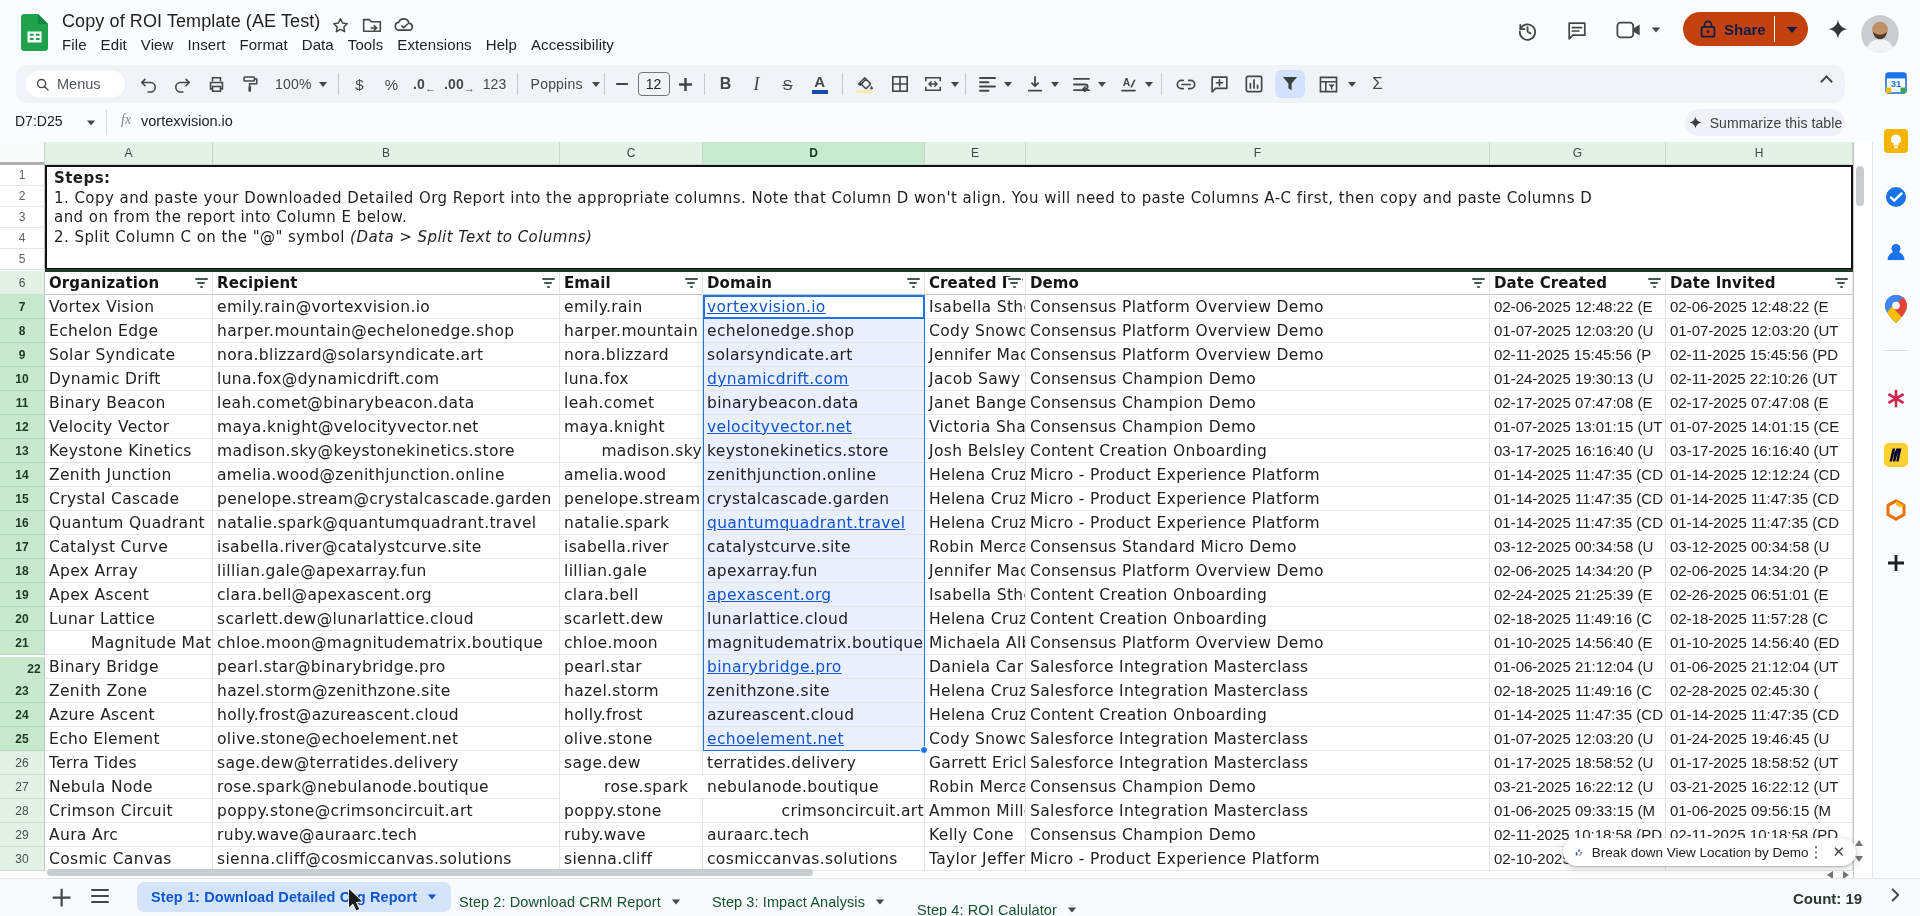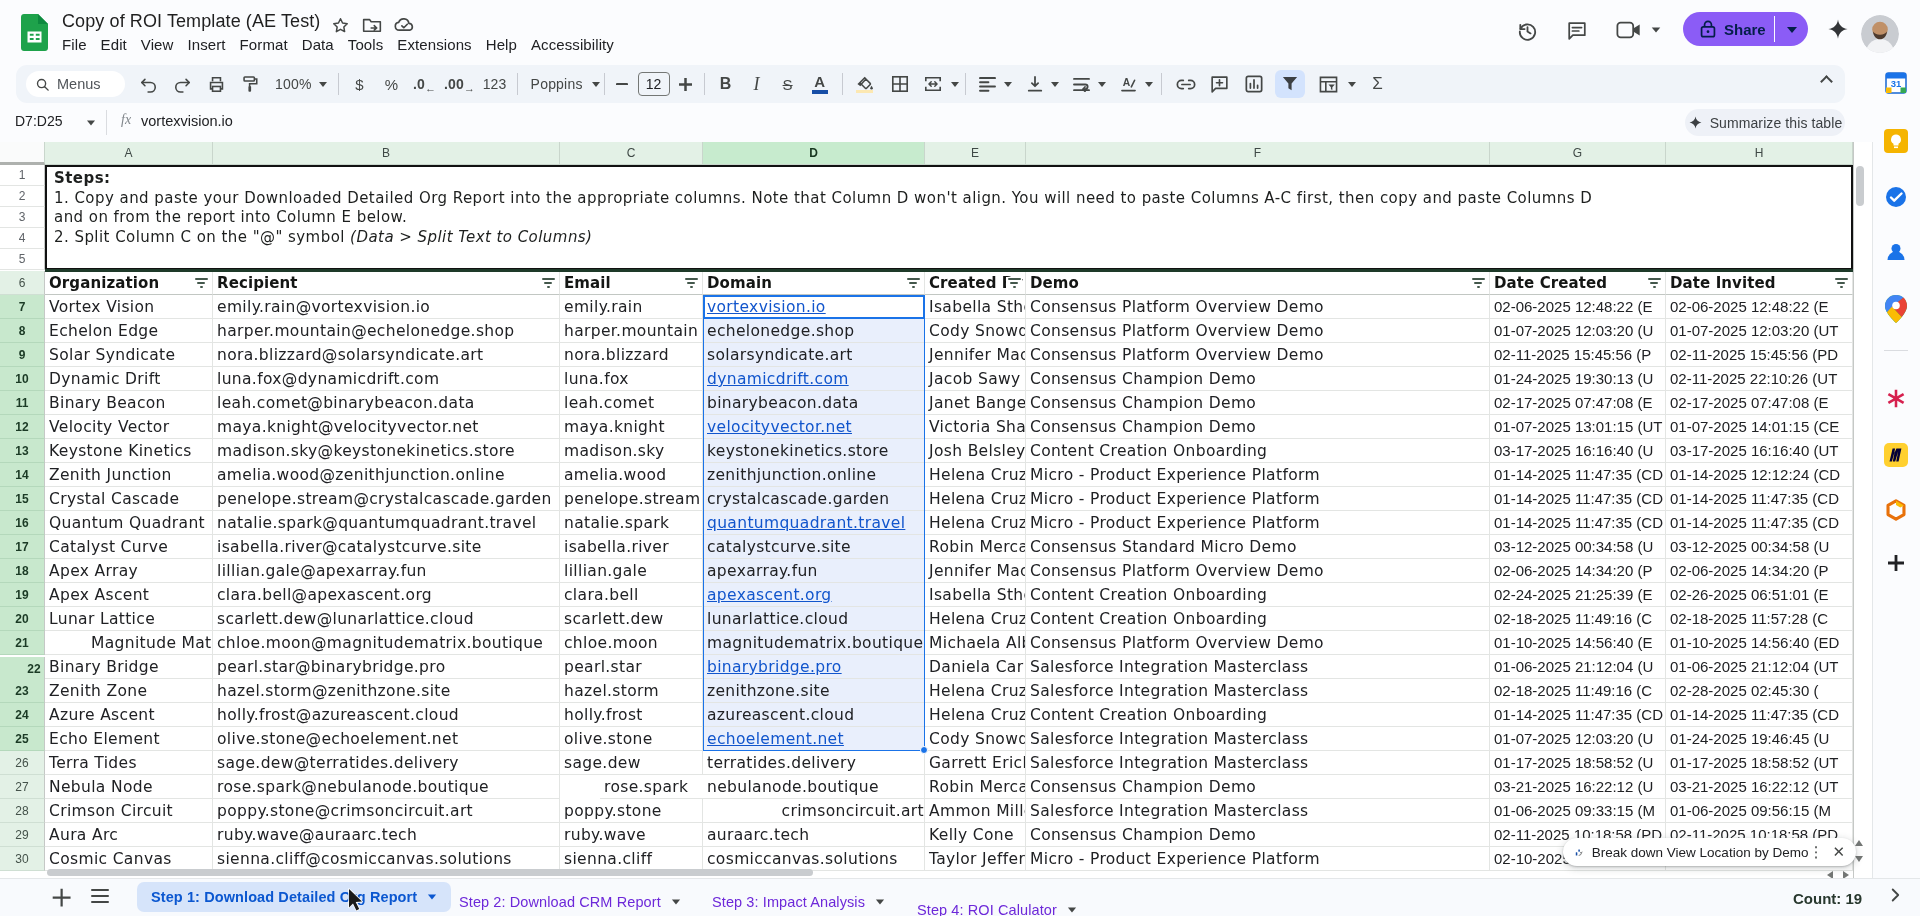--- a/index.html
+++ b/index.html
@@ -9,21 +9,21 @@
   svg { display:block; }
 
   
   #topbar { position:absolute; left:0; top:0; width:1920px; height:65px; background:#fbfcfe; z-index:6; }
   #sheets-logo { position:absolute; left:21px; top:14px; }
   #doc-title { position:absolute; left:62px; top:11px; font-size:18px; color:#1f1f1f; letter-spacing:.1px; }
   .title-icon { position:absolute; top:16px; color:#444746; }
   #menu-row { position:absolute; left:62px; top:36px; display:flex; gap:14px; }
   #menu-row span { font-size:15px; color:#202124; letter-spacing:.1px; }
   .tb-right-icon { position:absolute; top:20px; color:#444746; }
-  #share-btn { position:absolute; left:1683px; top:12px; width:125px; height:34px; background:#8b5cf6;
+  #share-btn { position:absolute; left:1683px; top:12px; width:125px; height:34px; background:#c2410c;
     border-radius:17px; display:flex; align-items:center; }
   #share-btn .share-label { font-size:15px; font-weight:600; color:#041e49; margin-left:8px; }
   #share-btn .share-split { position:absolute; right:33px; top:4px; bottom:4px; width:1px; background:#fbfcfe; }
   #share-btn .share-caret { position:absolute; right:11px; top:15px; }
   .caret-down { width:0; height:0; border-left:5px solid transparent; border-right:5px solid transparent;
     border-top:6px solid #444746; }
   #avatar { position:absolute; left:1861px; top:15px; width:38px; height:38px; border-radius:50%; overflow:hidden; }
 
   
   #toolbar { position:absolute; left:16px; top:65px; width:1829px; height:38px; background:#f0f4f9;
@@ -105,21 +105,21 @@
   #toast .t-dots { margin-left:auto; color:#444746; font-size:15px; }
   #toast .t-x { margin-left:9px; margin-right:11px; color:#444746; font-size:15px; }
 
   
   #bottombar { position:absolute; left:0; top:878px; width:1920px; height:38px; background:#f8fafd;
     border-top:1px solid #e4e7e9; }
   #bb-plus { position:absolute; left:51px; top:8px; color:#444746; }
   #bb-menu { position:absolute; left:91px; top:10px; }
   #bb-menu div { width:18px; height:2px; background:#444746; margin-bottom:4px; border-radius:1px; }
   .sheet-tab { position:absolute; top:3px; height:30px; display:flex; align-items:center; gap:10px; }
-  .sheet-tab span { font-size:14.5px; color:#6d28d9; letter-spacing:.1px; }
+  .sheet-tab span { font-size:14.5px; color:#14532d; letter-spacing:.1px; }
   .sheet-tab .caret-down { border-top-color:#444746; transform:scale(.82); }
   .sheet-tab.active { background:#d6e4fa; border-radius:7px; padding:0 14px; }
   .sheet-tab.active span { color:#0b57d0; font-weight:600; }
   .sheet-tab.active .caret-down { border-top-color:#0b57d0; }
   #count-badge { position:absolute; left:1793px; top:11px; font-size:15px; font-weight:600; color:#28382e; }
   #panel-collapse { position:absolute; left:1884px; top:5px; color:#444746; }
 
   
   #sidepanel { position:absolute; left:1872px; top:0; width:48px; height:878px; background:#fbfcfe; z-index:2; }
   #sidepanel .sp-border { position:absolute; left:0; top:142px; bottom:0; width:1px; background:#e4e7e9; }
@@ -572,21 +572,21 @@
         <div class="cell" style="left: 45px; top: 273px; width: 168px; height: 24px;">Velocity Vector</div>
         <div class="cell" style="left: 213px; top: 273px; width: 347px; height: 24px;">maya.knight@velocityvector.net</div>
         <div class="cell" style="left: 560px; top: 273px; width: 143px; height: 24px;">maya.knight</div>
         <div class="cell seltint" style="left: 703px; top: 273px; width: 222px; height: 24px;"><span class="lnk">velocityvector.net</span></div>
         <div class="cell" style="left: 925px; top: 273px; width: 101px; height: 24px;">Victoria Sha</div>
         <div class="cell" style="left: 1026px; top: 273px; width: 464px; height: 24px;">Consensus Champion Demo</div>
         <div class="cell date" style="left: 1490px; top: 273px; width: 176px; height: 24px;">01-07-2025 13:01:15 (UT</div>
         <div class="cell date" style="left: 1666px; top: 273px; width: 187px; height: 24px;">01-07-2025 14:01:15 (CE</div>
         <div class="cell" style="left: 45px; top: 297px; width: 168px; height: 24px;">Keystone Kinetics</div>
         <div class="cell" style="left: 213px; top: 297px; width: 347px; height: 24px;">madison.sky@keystonekinetics.store</div>
-        <div class="cell" style="left: 560px; top: 297px; width: 143px; height: 24px;">madison.sky</div>
+        <div class="cell" style="left: 560px; top: 297px; width: 143px; height: 24px; text-align: right;">madison.sky</div>
         <div class="cell seltint" style="left: 703px; top: 297px; width: 222px; height: 24px;">keystonekinetics.store</div>
         <div class="cell" style="left: 925px; top: 297px; width: 101px; height: 24px;">Josh Belsley</div>
         <div class="cell" style="left: 1026px; top: 297px; width: 464px; height: 24px;">Content Creation Onboarding</div>
         <div class="cell date" style="left: 1490px; top: 297px; width: 176px; height: 24px;">03-17-2025 16:16:40 (U</div>
         <div class="cell date" style="left: 1666px; top: 297px; width: 187px; height: 24px;">03-17-2025 16:16:40 (UT</div>
         <div class="cell" style="left: 45px; top: 321px; width: 168px; height: 24px;">Zenith Junction</div>
         <div class="cell" style="left: 213px; top: 321px; width: 347px; height: 24px;">amelia.wood@zenithjunction.online</div>
         <div class="cell" style="left: 560px; top: 321px; width: 143px; height: 24px;">amelia.wood</div>
         <div class="cell seltint" style="left: 703px; top: 321px; width: 222px; height: 24px;">zenithjunction.online</div>
         <div class="cell" style="left: 925px; top: 321px; width: 101px; height: 24px;">Helena Cruz</div>

